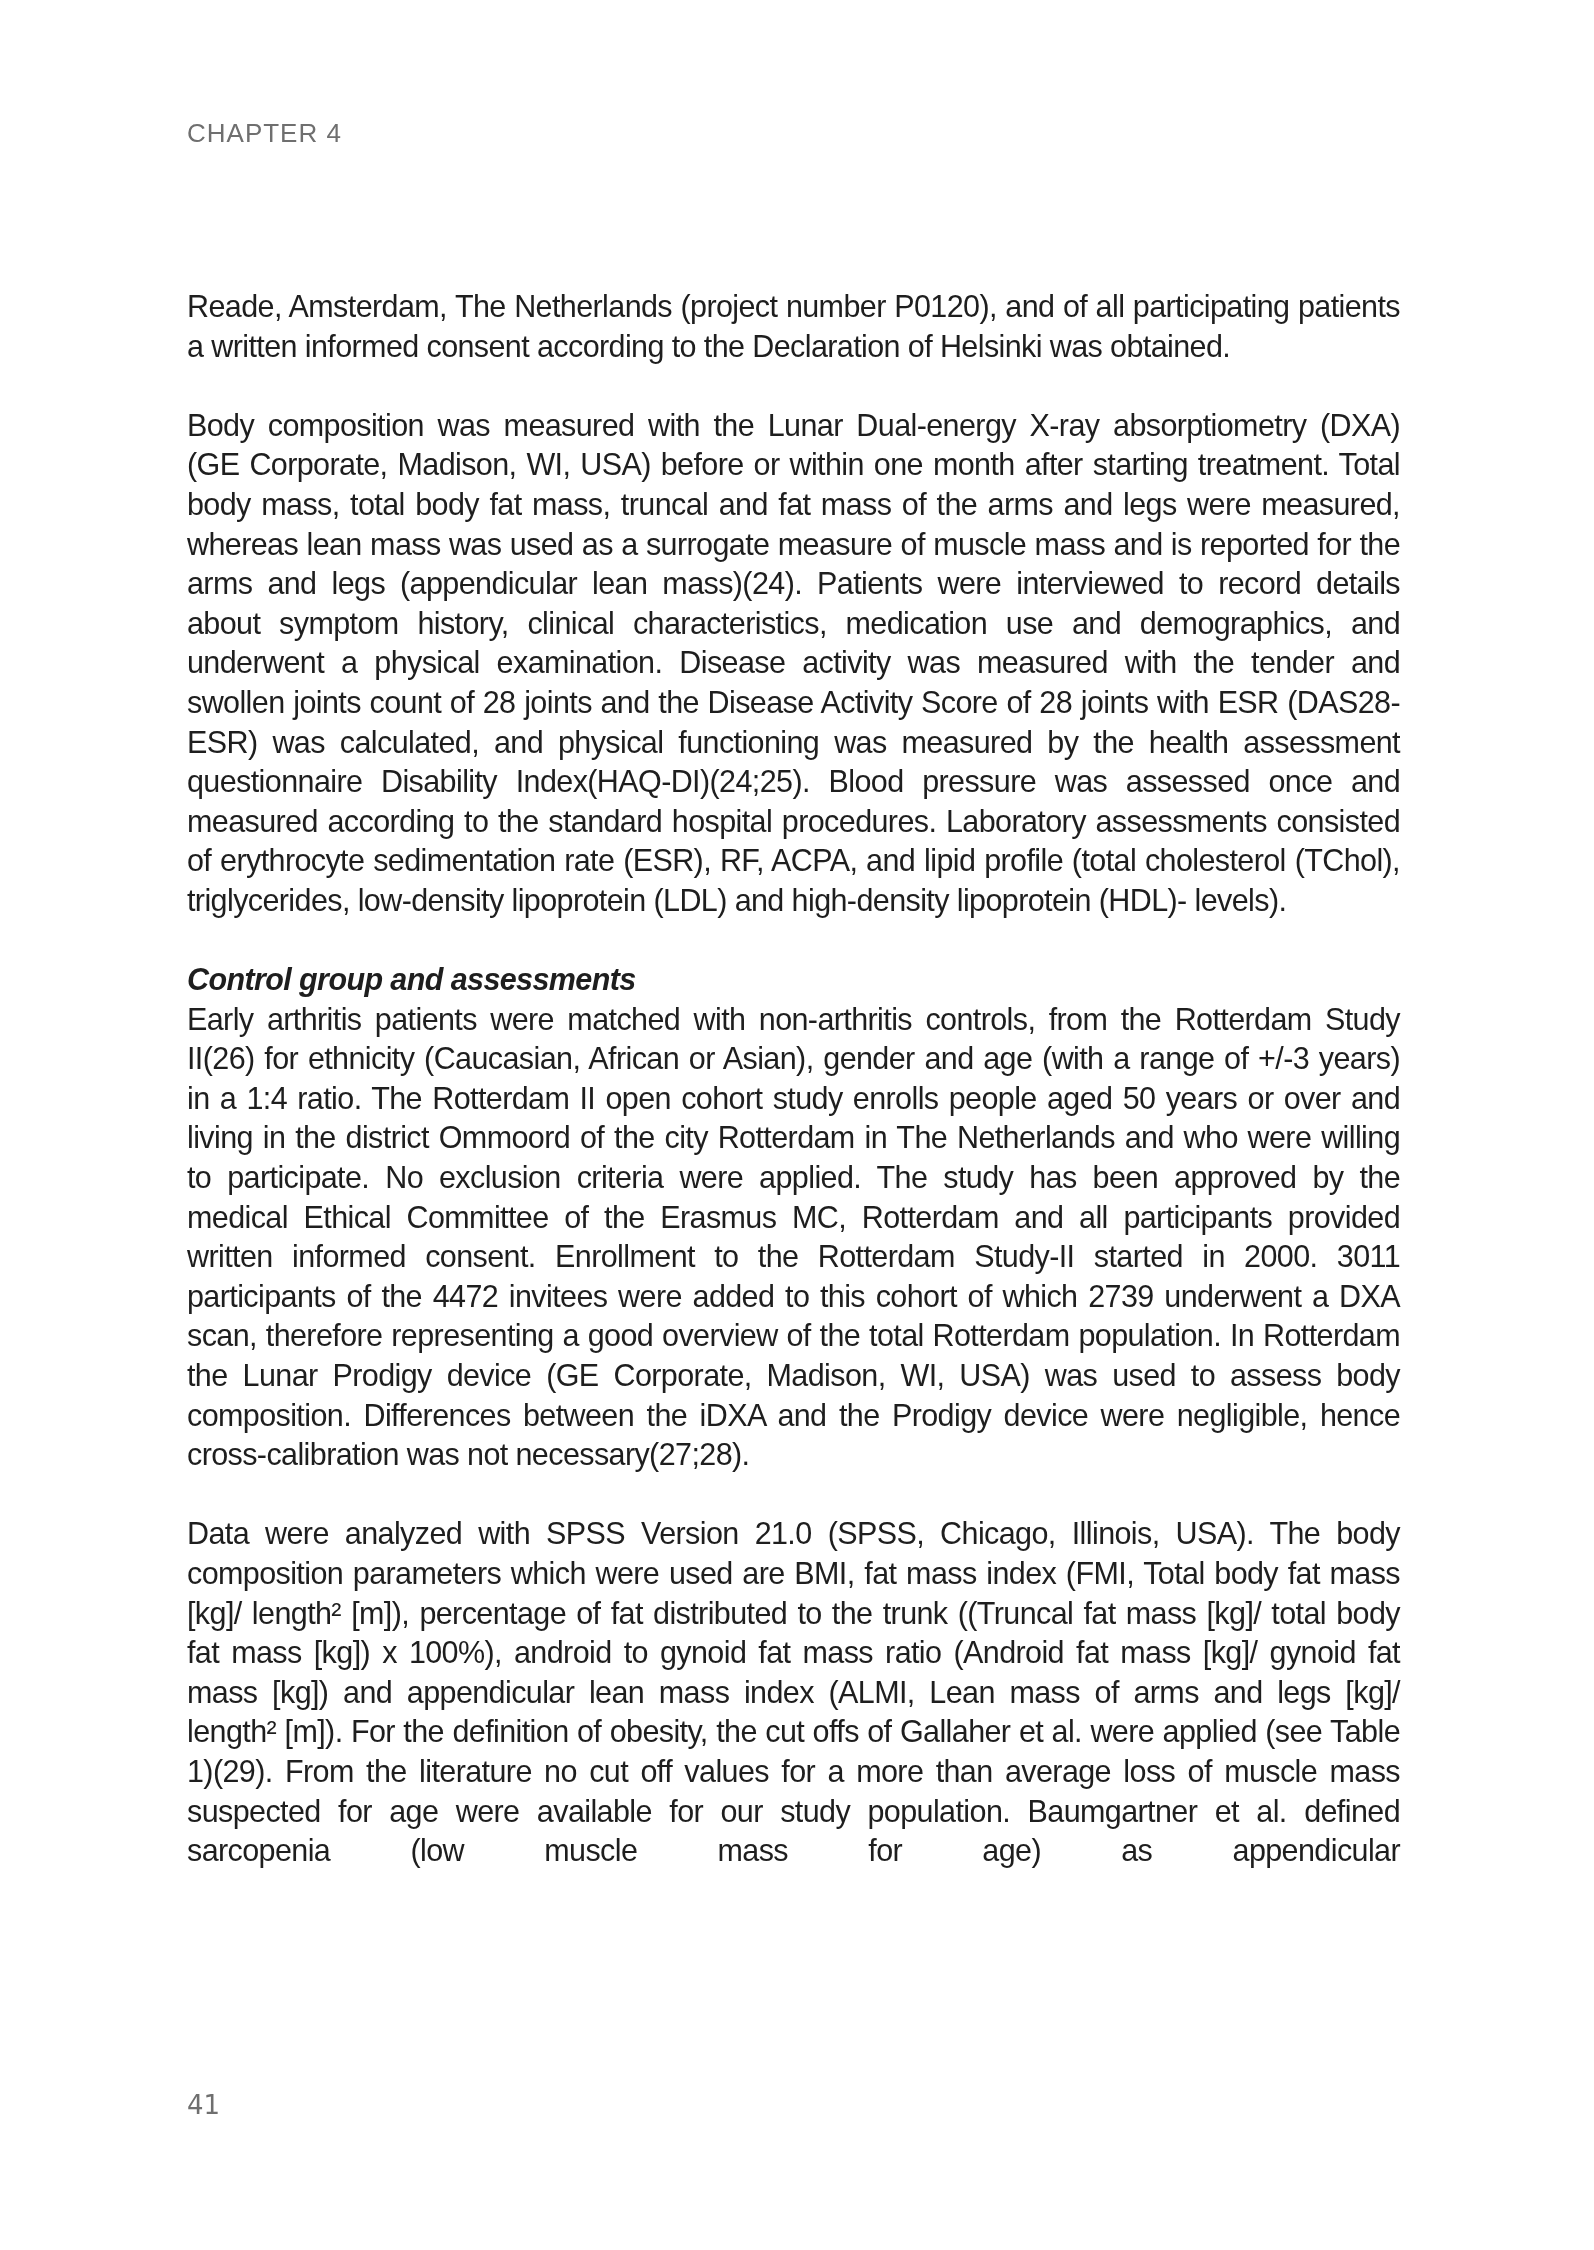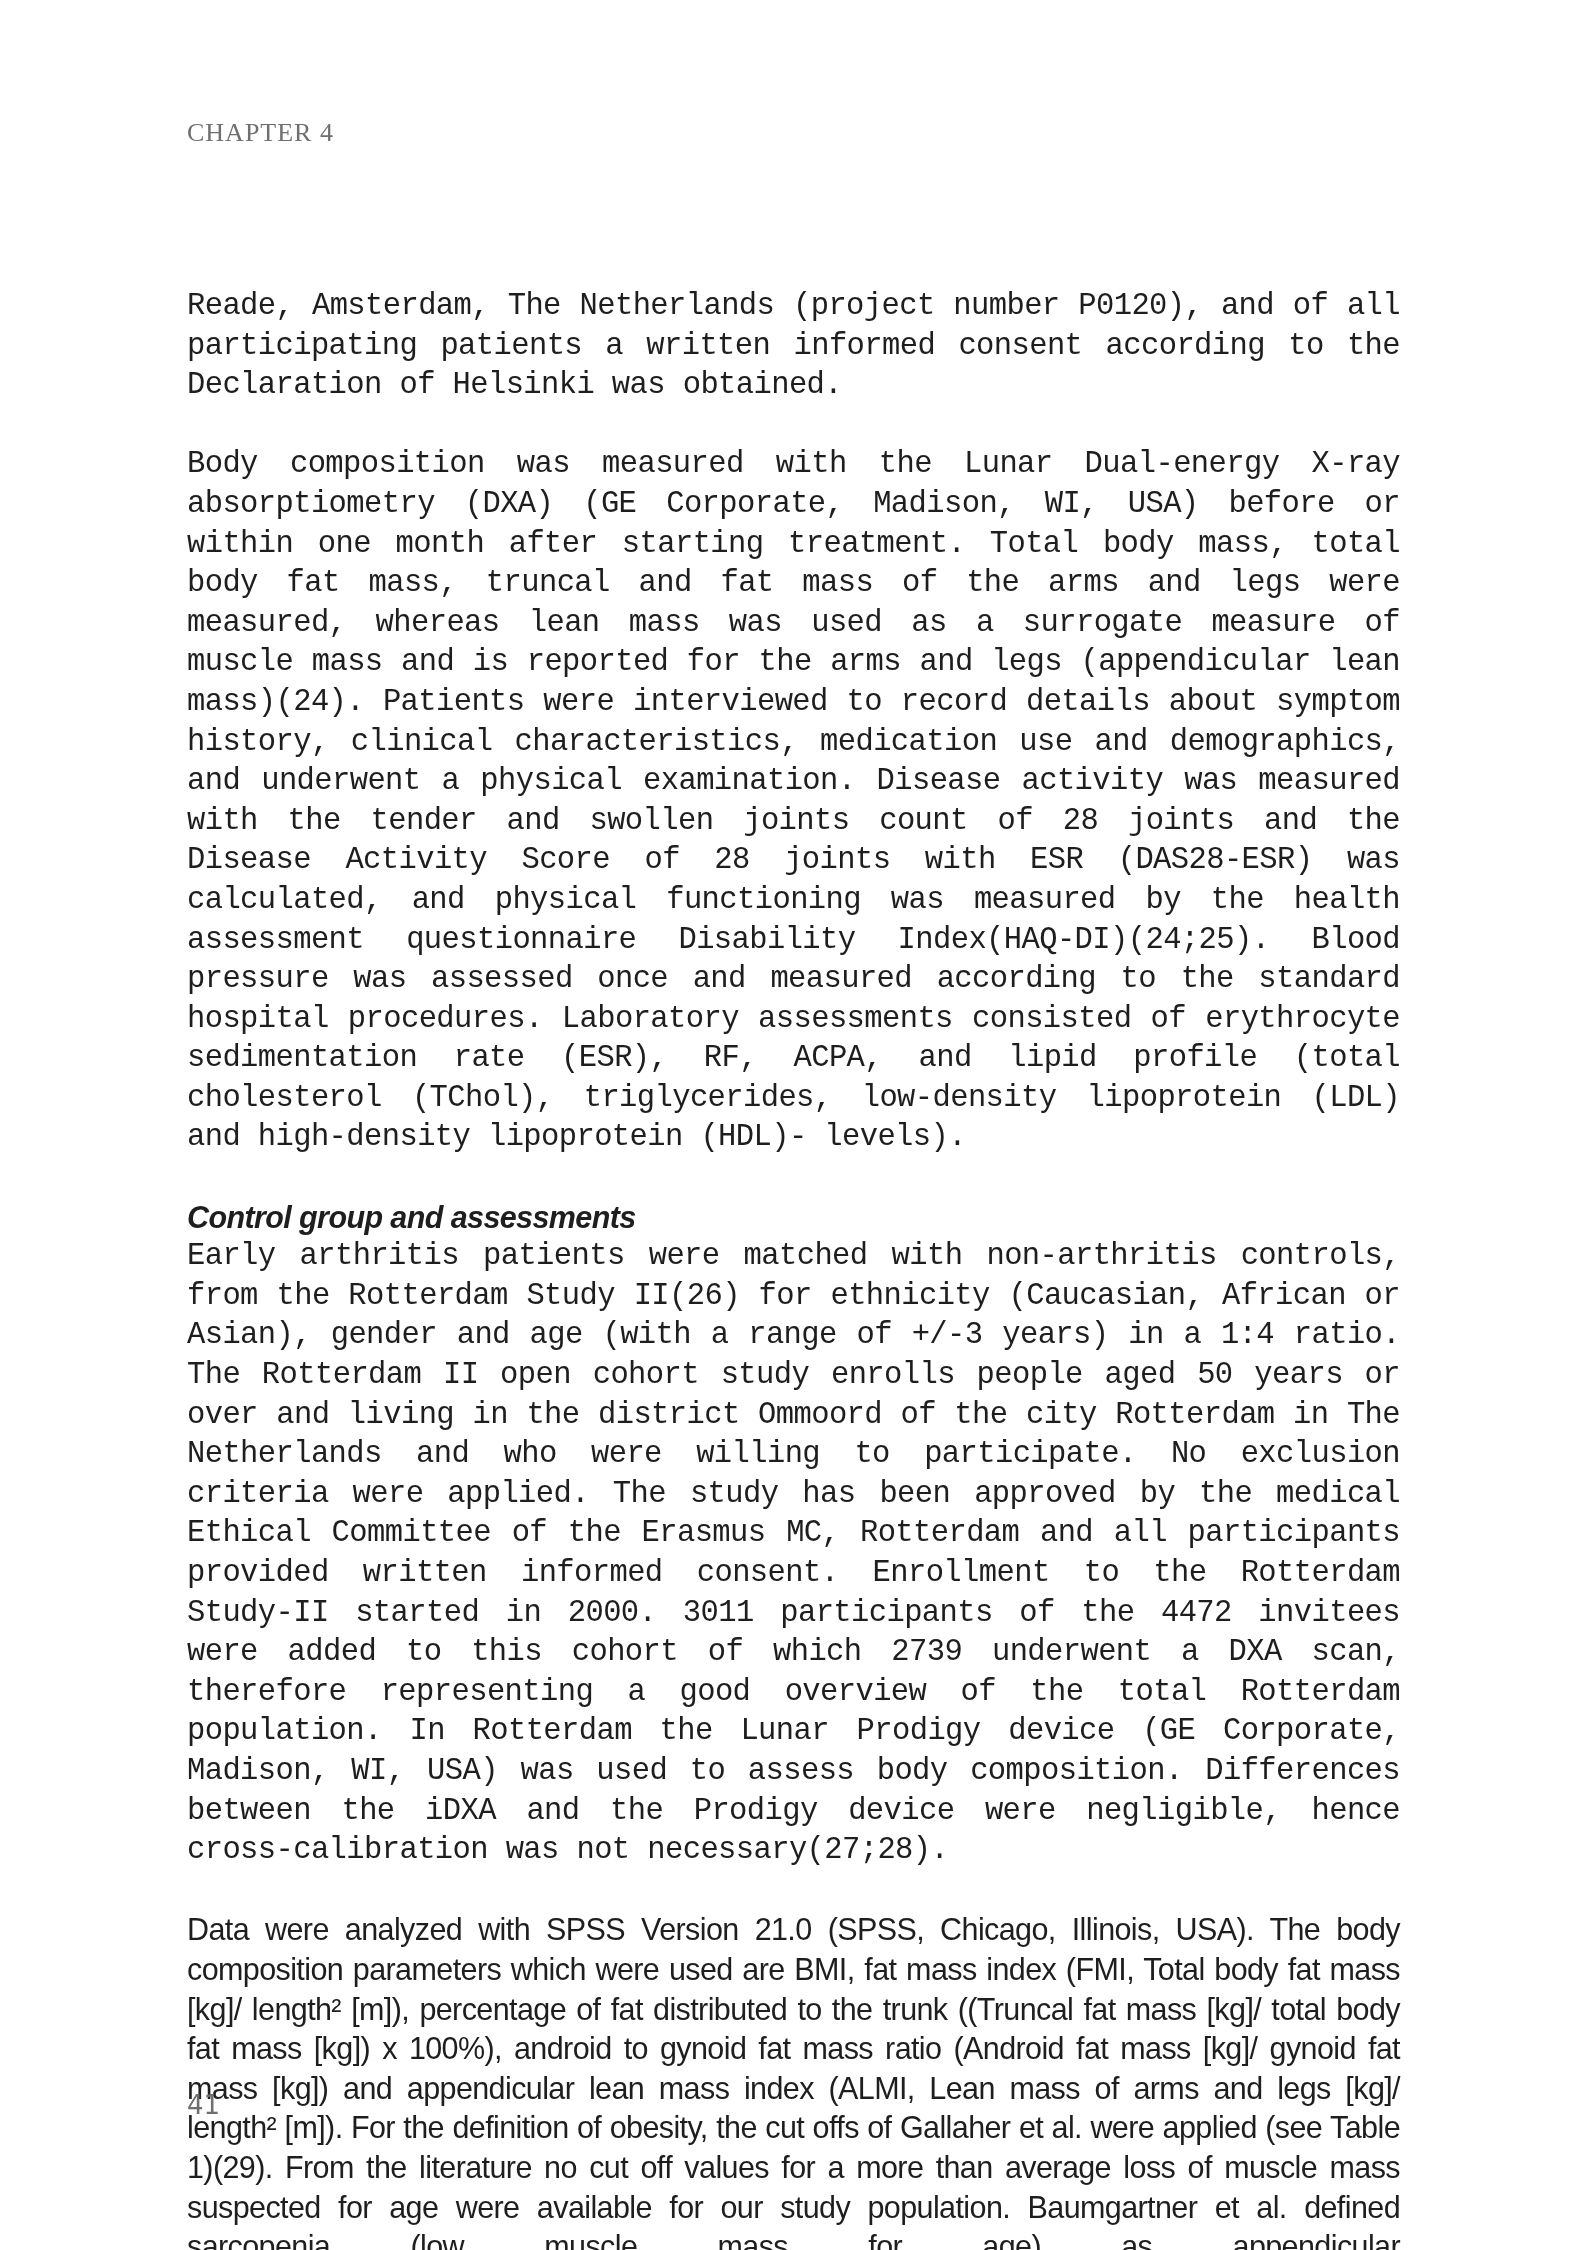--- a/index.html
+++ b/index.html
@@ -15,39 +15,39 @@
       font-family: "Liberation Sans", sans-serif;
       color: #1e1e1e;
     }
     .running-header {
       position: absolute;
       left: 187px;
       top: 118px;
       font-size: 26px;
       letter-spacing: 1px;
       color: #6f6f6f;
-      font-family: Liberation Serif, serif;
+      font-family: Liberation Sans, sans-serif;
       font-weight: normal;
     }
     .page-body {
       position: absolute;
       left: 187px;
       top: 287px;
       width: 1213px;
     }
     .para {
       margin: 0;
       font-size: 30.5px;
       line-height: 39.6px;
       text-align: justify;
       text-align-last: left;
       letter-spacing: -0.6px;
       word-spacing: 0px;
     }
-    .para-block { margin-bottom: 39.6px; font-family: Liberation Mono, monospace; }
+    .para-block { margin-bottom: 39.6px; }
     .subheading {
       margin: 0;
       font-size: 30.5px;
       line-height: 39.6px;
       font-style: italic;
       letter-spacing: -0.6px;
     }
     .page-number {
       position: absolute;
       left: 187px;

